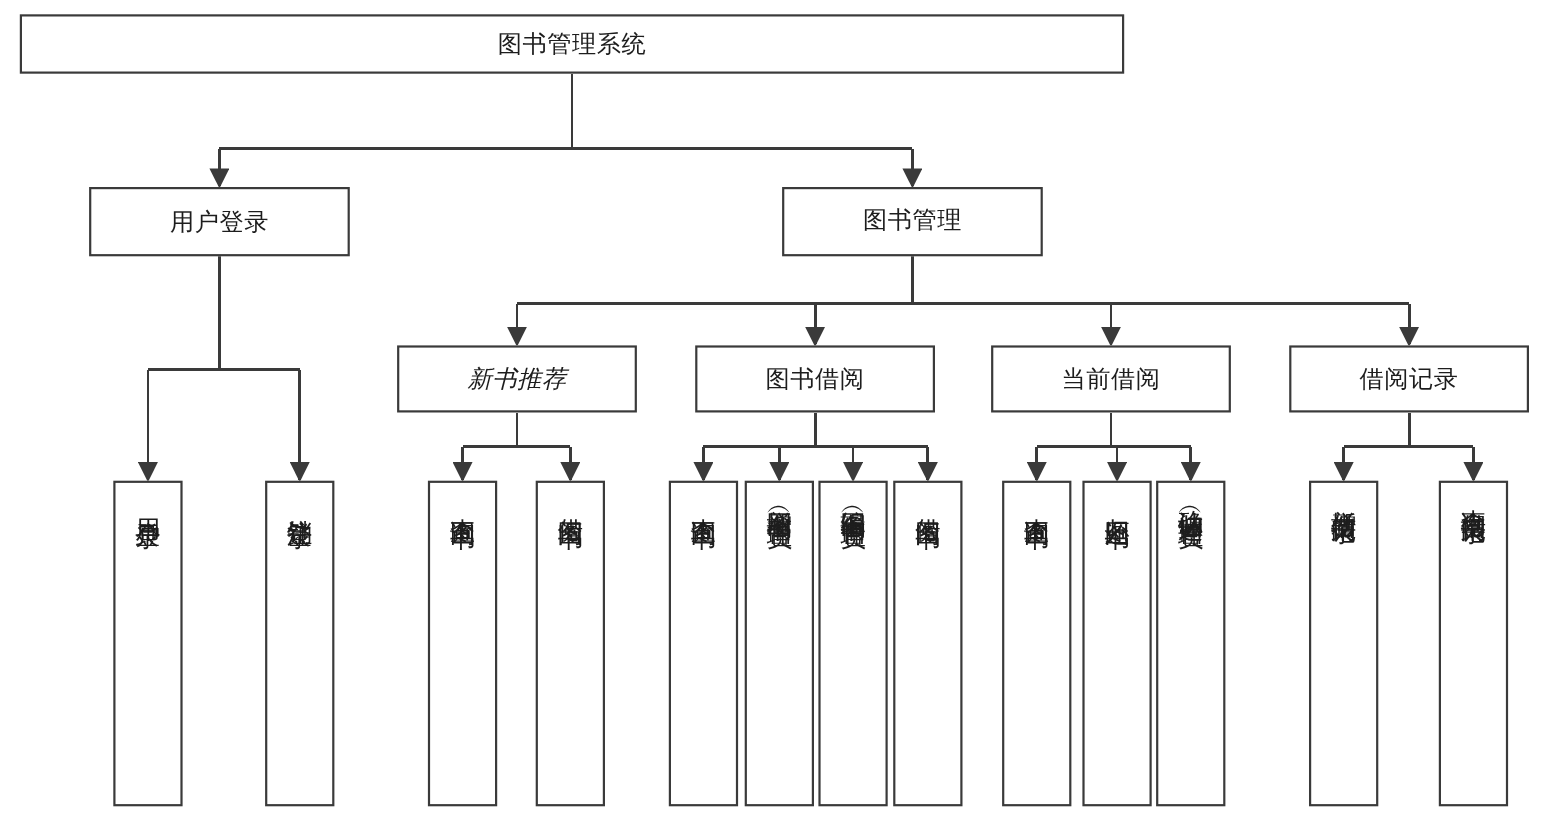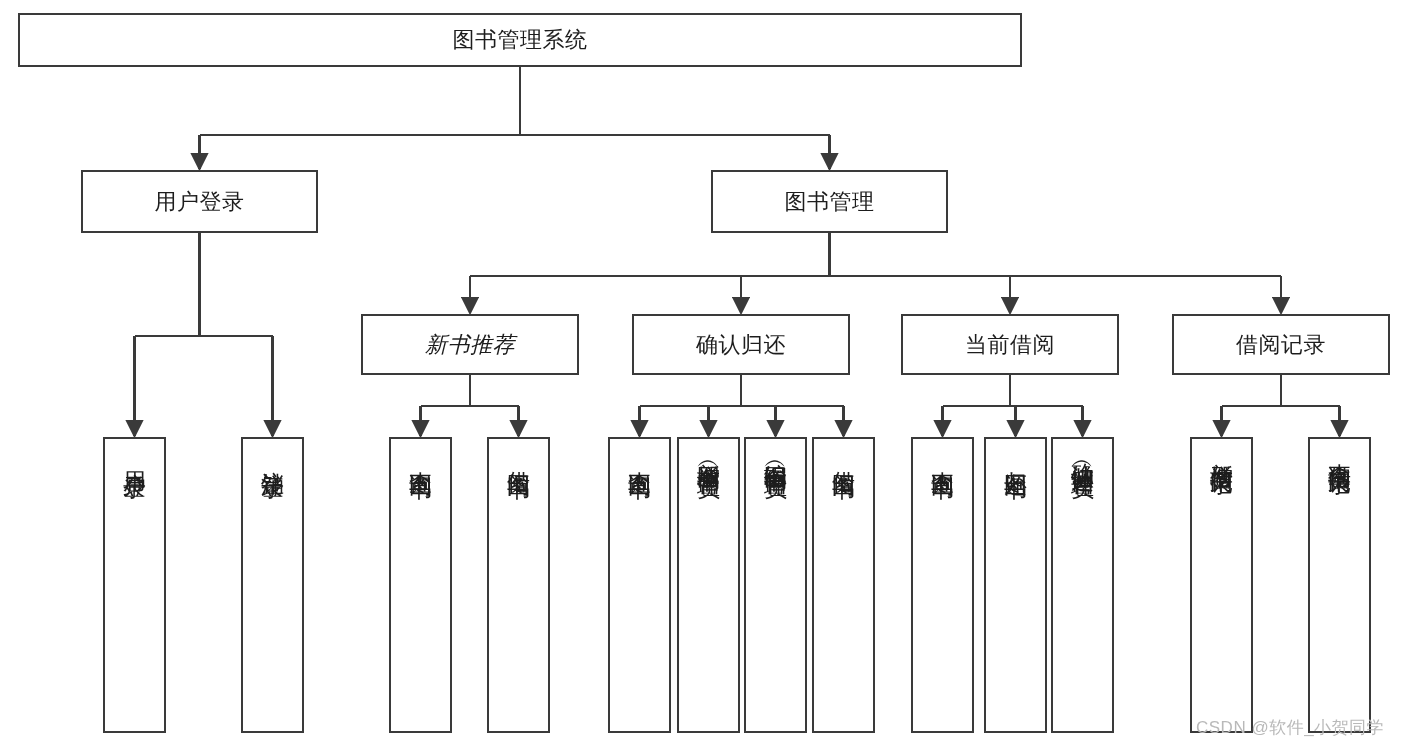--- a/index.html
+++ b/index.html
@@ -113,28 +113,28 @@
       <line x1="1221.5" y1="406" x2="1221.5" y2="436" stroke="#3a3a3a" stroke-width="2.6" shape-rendering="crispEdges" marker-end="url(#arw)"></line>
       <line x1="1339.5" y1="406" x2="1339.5" y2="436" stroke="#3a3a3a" stroke-width="2.6" shape-rendering="crispEdges" marker-end="url(#arw)"></line>
     </svg>
   <div id="node-layer">
       <div class="node horizontal" style="left: 18px; top: 13px; width: 1004px; height: 54px; border-color: rgb(58, 58, 58);">
         <span class="node-label" style="color: rgb(29, 29, 29);">图书管理系统</span>
       </div>
       <div class="node horizontal" style="left: 81px; top: 170px; width: 237px; height: 63px; border-color: rgb(58, 58, 58);">
         <span class="node-label" style="color: rgb(29, 29, 29);">用户登录</span>
       </div>
-      <div class="node horizontal" style="left: 711px; top: 170px; width: 237px; height: 63px; border-color: rgb(58, 58, 58);">
+      <div class="node horizontal" style="left: 711px; top: 170px; width: 237px; height: 63px; border-color: rgb(58, 58, 58); font-family: Liberation Mono, monospace;">
         <span class="node-label" style="color: rgb(29, 29, 29);">图书管理</span>
       </div>
       <div class="node horizontal" style="left: 361px; top: 314px; width: 218px; height: 61px; border-color: rgb(58, 58, 58);">
         <span class="node-label" style="color: rgb(29, 29, 29); font-style: italic;">新书推荐</span>
       </div>
       <div class="node horizontal" style="left: 632px; top: 314px; width: 218px; height: 61px; border-color: rgb(58, 58, 58);">
-        <span class="node-label" style="color: rgb(29, 29, 29);">确认归还</span>
+        <span class="node-label" style="color: rgb(29, 29, 29);">图书借阅</span>
       </div>
       <div class="node horizontal" style="left: 901px; top: 314px; width: 218px; height: 61px; border-color: rgb(58, 58, 58); font-family: Liberation Serif, serif;">
         <span class="node-label" style="color: rgb(29, 29, 29);">当前借阅</span>
       </div>
       <div class="node horizontal" style="left: 1172px; top: 314px; width: 218px; height: 61px; border-color: rgb(58, 58, 58);">
         <span class="node-label" style="color: rgb(29, 29, 29);">借阅记录</span>
       </div>
       <div class="node vertical mid" style="left: 103px; top: 437px; width: 63px; height: 296px; border-color: rgb(58, 58, 58);">
         <span class="node-label" style="color: rgb(29, 29, 29);">用户登录</span>
       </div>
@@ -168,14 +168,13 @@
       <div class="node vertical" style="left: 1051px; top: 437px; width: 63px; height: 296px; border-color: rgb(58, 58, 58);">
         <span class="node-label" style="color: rgb(29, 29, 29);">确认归还（管理员）</span>
       </div>
       <div class="node vertical" style="left: 1190px; top: 437px; width: 63px; height: 296px; border-color: rgb(58, 58, 58);">
         <span class="node-label" style="color: rgb(29, 29, 29);">新增借阅记录</span>
       </div>
       <div class="node vertical" style="left: 1308px; top: 437px; width: 63px; height: 296px; border-color: rgb(58, 58, 58);">
         <span class="node-label" style="color: rgb(29, 29, 29);">查询借阅记录</span>
       </div>
     </div>
-  <div class="watermark" style="left: 1196px; top: 716px; color: rgb(185, 185, 185);">CSDN @软件_小贺同学</div>
 </div>
 
 </body></html>

